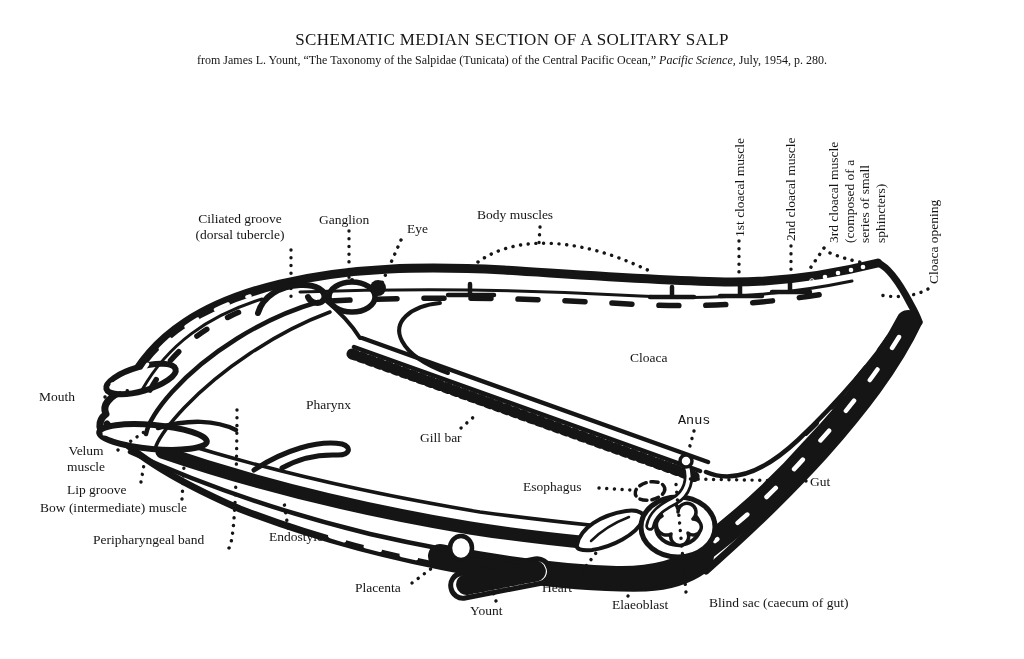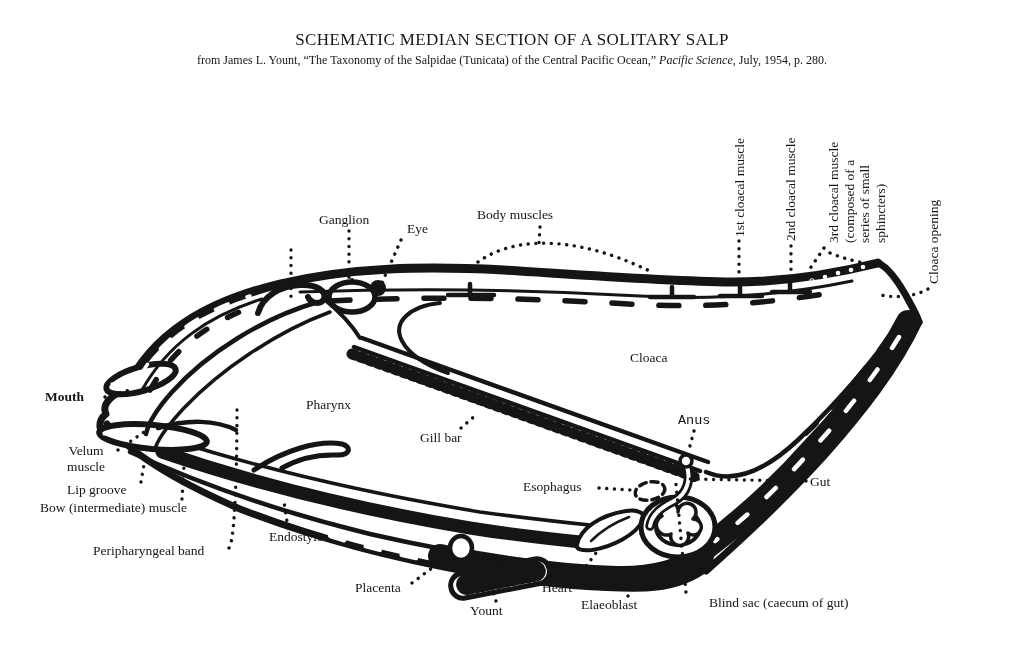--- a/index.html
+++ b/index.html
@@ -19,36 +19,36 @@
   .lbl {
     position:absolute; font-size:13.5px; line-height:16px;
     white-space:nowrap; color:#151515;
   }
   .lbl .ln { display:block; }
   .vlbl { transform-origin:0 100%; transform:rotate(-90deg); }
   #lbl-cil   {left:183px; top:211px; width:114px; text-align:center;}
   #lbl-gan   {left:319px; top:212px;}
   #lbl-eye   {left:390px; top:221px;margin-left:17px;}
   #lbl-bm    {left:477px; top:207px;}
-  #lbl-mouth {left:45px;  top:389px;font-weight:bold;}
+  #lbl-mouth {left:39px;  top:389px;}
   #lbl-velum {left:56px;  top:443px; width:60px; text-align:center;}
   #lbl-lip   {left:67px;  top:482px;}
   #lbl-bow   {left:40px;  top:500px;}
-  #lbl-peri  {left:93px;  top:543px;}
+  #lbl-peri  {left:93px;  top:532px;}
   #lbl-endo  {left:269px; top:529px;}
   #lbl-pharynx {left:306px; top:397px;}
   #lbl-gillbar {left:420px; top:430px;}
   #lbl-cloaca  {left:630px; top:350px;}
   #lbl-anus    {left:678px; top:413px;font-family:Liberation Mono, monospace;}
   #lbl-eso     {left:523px; top:479px;}
   #lbl-gut     {left:810px; top:474px;text-align:right;}
   #lbl-plac    {left:355px; top:580px;}
   #lbl-stolon  {left:470px; top:603px;}
   #lbl-heart   {left:542px; top:580px;}
-  #lbl-elae    {left:581px; top:597px;}
+  #lbl-elae    {left:612px; top:597px;}
   #lbl-blind   {left:693px; top:595px;margin-left:16px;}
   #lbl-v1  {left:748px; top:221px;}
   #lbl-v2  {left:799px; top:225px;}
   #lbl-v3  {left:888px; top:181px; line-height:15.5px;}
   #lbl-cop {left:942px; top:268px;}
   
   .ink { fill:none; stroke:#151515; stroke-linecap:round; stroke-linejoin:round; }
   .fw  { fill:#ffffff; stroke:#151515; stroke-linecap:round; stroke-linejoin:round; }
   .fb  { fill:#151515; stroke:none; }
   .wh  { fill:none; stroke:#ffffff; stroke-linecap:round; }
@@ -174,20 +174,24 @@
       <path class="ld" d="M599,488 L630,490"></path>
       <path class="ld" d="M806,481 L688,479"></path>
       <path class="ld" d="M412,583 L448,556"></path>
       <path class="ld" d="M496,601 L491,585"></path>
       <path class="ld" d="M577,578 L596,553"></path>
       <path class="ld" d="M628,596 L644,569"></path>
       <path class="ld" d="M686,592 L676,484"></path>
     </g>
   </svg>
 
+  <div class="lbl" id="lbl-cil">
+    <span class="ln">Ciliated groove</span>
+    <span class="ln">(dorsal tubercle)</span>
+  </div>
   <div class="lbl" id="lbl-gan">Ganglion</div>
   <div class="lbl" id="lbl-eye">Eye</div>
   <div class="lbl" id="lbl-bm">Body muscles</div>
   <div class="lbl" id="lbl-mouth">Mouth</div>
   <div class="lbl" id="lbl-velum">
     <span class="ln">Velum</span>
     <span class="ln">muscle</span>
   </div>
   <div class="lbl" id="lbl-lip">Lip groove</div>
   <div class="lbl" id="lbl-bow">Bow (intermediate) muscle</div>

